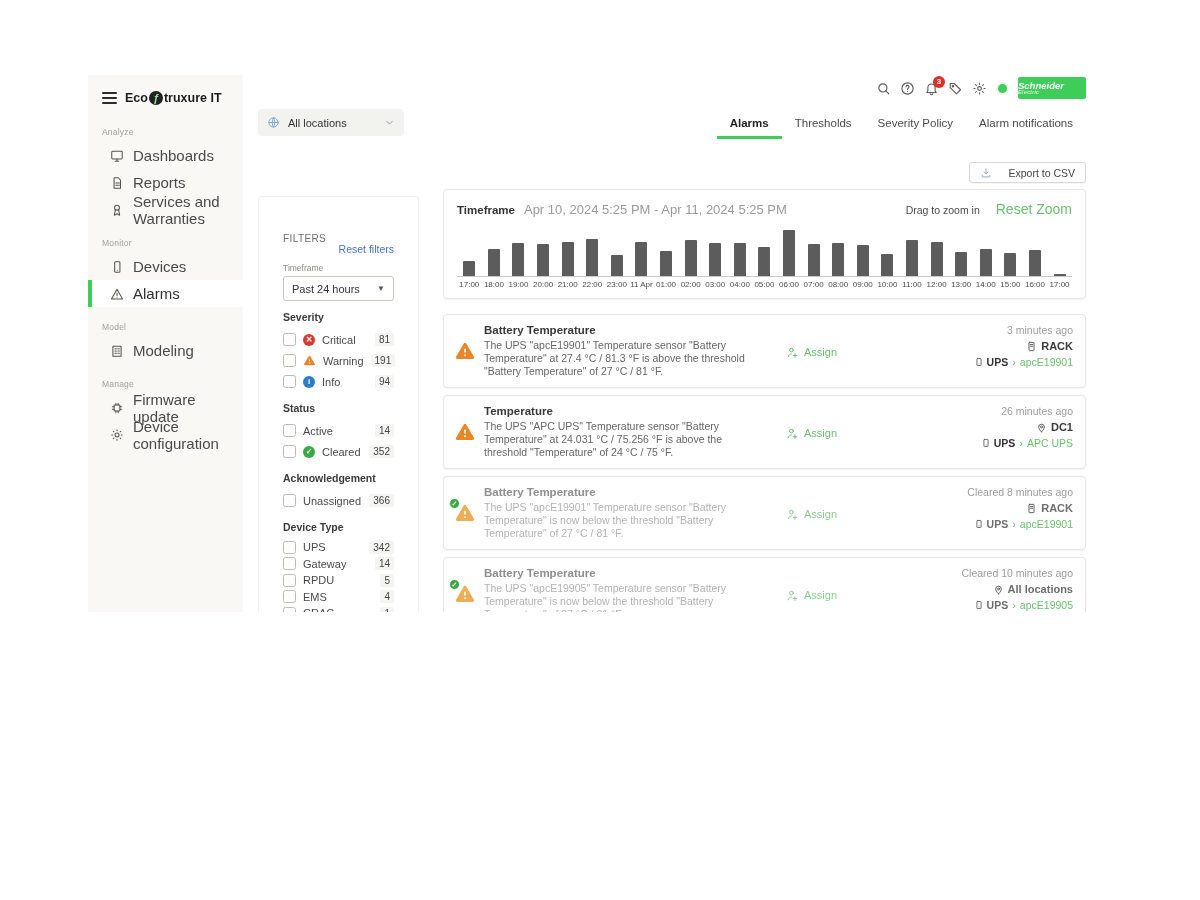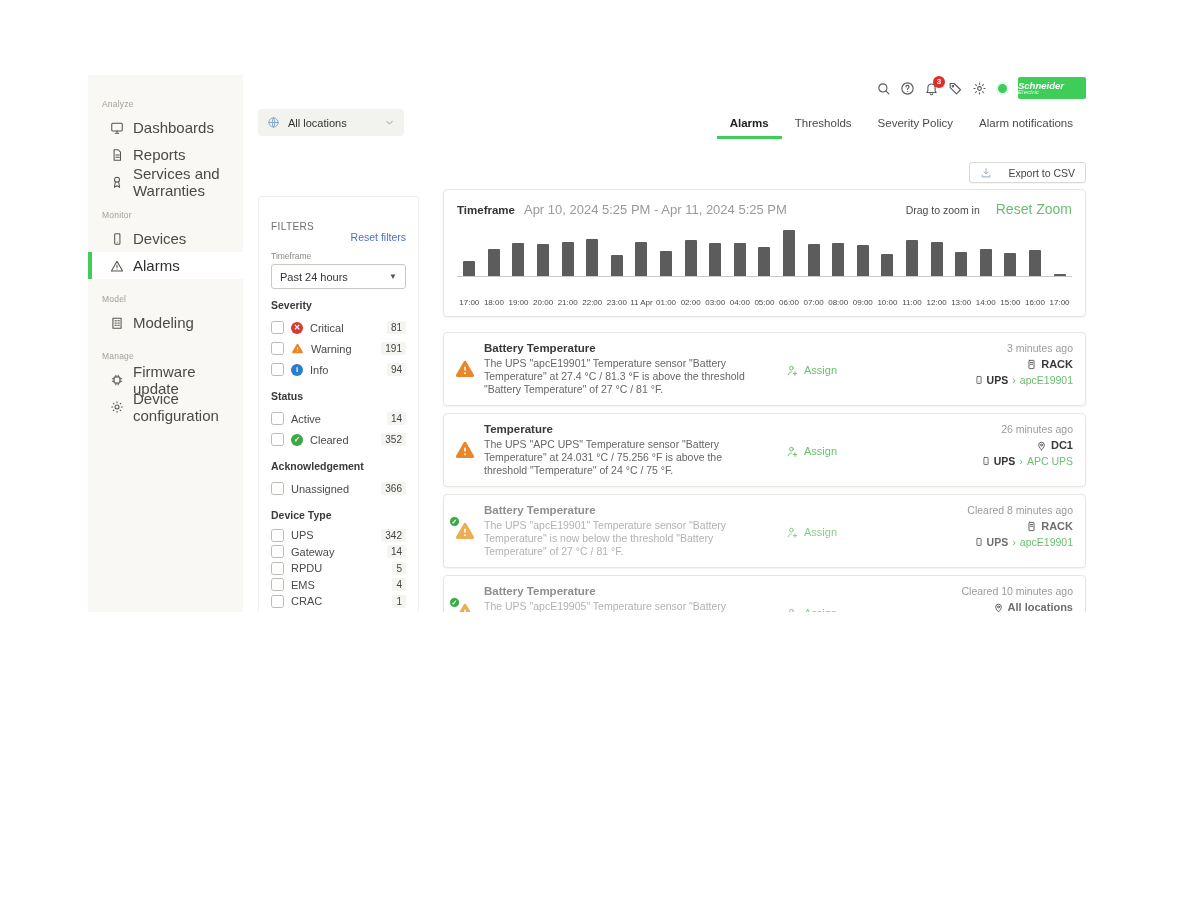--- a/index.html
+++ b/index.html
@@ -47,21 +47,21 @@
   .tab.active{color:#222;font-weight:700;border-bottom-color:var(--accent);}
 
   .export-row{display:flex;justify-content:flex-end;margin-top:23px;}
   .export-btn{display:inline-flex;align-items:center;gap:16px;height:21px;padding:0 10px;background:#fff;border:1px solid #d8d8d5;border-radius:3px;font-size:10.5px;color:#444;font-family:inherit;box-shadow:0 1px 1px rgba(0,0,0,.04);cursor:pointer;}
   .export-btn .dicon{width:12px;height:12px;color:#8aa3b8;display:inline-flex;}
   .export-btn .dicon svg{width:12px;height:12px;}
 
   .content{display:flex;gap:24px;margin-top:6px;align-items:flex-start;}
 
   
-  .filters{width:161px;flex:none;margin-top:7px;background:#fff;border:1px solid #f0f0ed;border-radius:3px;padding:12px;}
+  .filters{width:161px;flex:none;margin-top:7px;background:#fff;border:1px solid #f0f0ed;border-radius:3px;padding:24px;}
   .filters-head{display:flex;justify-content:space-between;align-items:center;}
   .filters-title{font-size:10px;color:#6d6d6d;letter-spacing:.4px;}
   .reset-filters{font-size:10.5px;color:var(--reset-blue);cursor:pointer;margin-top:22px;}
   .tf-label{margin-top:8px;font-size:8.5px;color:#8a8a85;}
   .tf-select{margin-top:3px;height:25px;border:1px solid #c9c9c4;border-radius:3px;display:flex;align-items:center;padding:0 8px;font-size:11px;color:#333;cursor:pointer;}
   .tf-select .caret{margin-left:auto;font-size:8px;color:#555;}
   .fgroup-label{margin:10px 0 6px;font-size:10.5px;font-weight:700;color:#3a3a3a;}
   .frow{display:flex;align-items:center;gap:7px;height:21px;}
   .frow.tight{height:16.5px;}
   .fcheck{width:13px;height:13px;border:1.5px solid #bcbcb6;border-radius:2.5px;background:#fff;flex:none;cursor:pointer;}
@@ -77,21 +77,21 @@
   .tf-head{display:flex;align-items:baseline;gap:9px;}
   .tf-title{font-size:11.5px;font-weight:700;color:#333;}
   .tf-range{font-size:13px;color:#9a9a9a;}
   .tf-right{margin-left:auto;display:flex;gap:16px;align-items:baseline;}
   .drag-hint{font-size:10.5px;color:#4a4a4a;}
   .reset-zoom{font-size:14px;color:var(--link);cursor:pointer;}
   .chart{margin-top:12px;cursor:crosshair;}
   .bars{display:flex;align-items:flex-end;height:48px;border-bottom:1px solid #c9c9c6;}
   .slot{flex:1;display:flex;justify-content:center;}
   .bar{width:12px;background:var(--bar);border-radius:1px 1px 0 0;}
-  .ticks{display:flex;margin-top:21px;padding-bottom:4px;justify-content:space-between;}
+  .ticks{display:flex;margin-top:3px;padding-bottom:4px;justify-content:space-between;}
   .tick{flex:1;text-align:center;font-size:8px;color:#4a4a4a;white-space:nowrap;}
 
   
   .alarm-card{display:grid;grid-template-columns:30px 262px auto 1fr;padding:9px 12px 9px 10px;min-height:66px;margin-bottom:7px;cursor:pointer;}
   .alarm-sev{position:relative;align-self:center;width:22px;height:22px;}
   .alarm-sev svg{width:22px;height:22px;}
   .check-badge{position:absolute;top:-4px;left:-5px;width:11px;height:11px;border-radius:50%;background:var(--cleared);border:1.5px solid #fff;color:#fff;font-size:7px;font-weight:700;display:flex;align-items:center;justify-content:center;line-height:1;}
   .alarm-title{font-size:11.5px;font-weight:700;color:#383838;margin-bottom:3px;}
   .alarm-desc{font-size:10.5px;color:#666;line-height:13px;}
   .assign{justify-self:start;margin-left:40px;margin-top:2px;display:inline-flex;align-items:center;gap:5px;color:var(--link);font-size:11px;cursor:pointer;}
@@ -114,20 +114,32 @@
   .alarm-card.cleared .alarm-loc{color:#6e6e6e;}
   .alarm-card.cleared .crumb .dtype{color:#6e6e6e;}
 </style>
 </head>
 <body>
 
 <div class="page">
   <div class="app">
 
     <aside class="sidebar">
+      <div class="logo-row">
+        <span class="hamburger">
+            <i></i>
+            <i></i>
+            <i></i>
+          </span>
+        <span class="logo">
+          <span>Eco</span>
+          <span class="logo-f">ƒ</span>
+          <span>truxure IT</span>
+        </span>
+      </div>
       <nav id="sidebar-nav">
           <div class="side-section">Analyze</div>
           <div class="side-item">
             <span class="sicon">
               <svg viewBox="0 0 24 24" fill="none" stroke="currentColor" stroke-width="1.8" stroke-linecap="round" stroke-linejoin="round">
                 <rect x="3" y="4" width="18" height="13" rx="1.5"></rect>
                 <path d="M9 21h6M12 17v4"></path>
               </svg>
             </span>
             <span>Dashboards</span>

